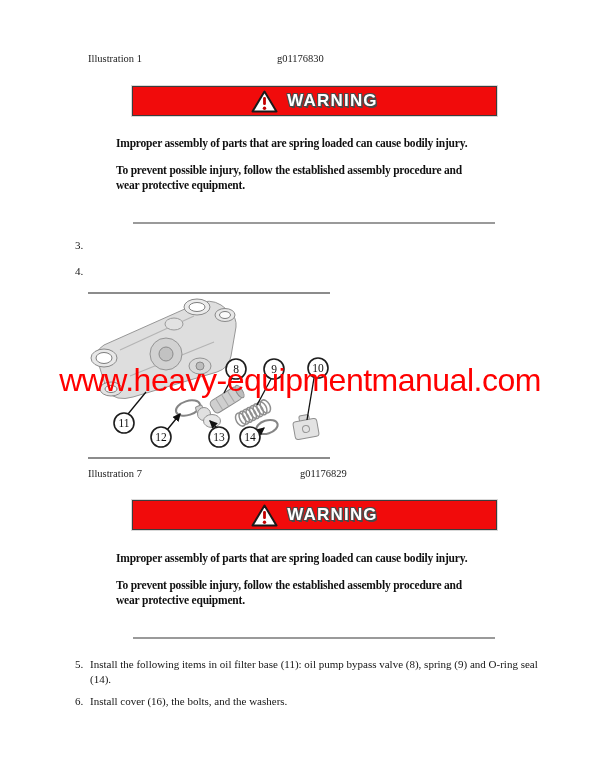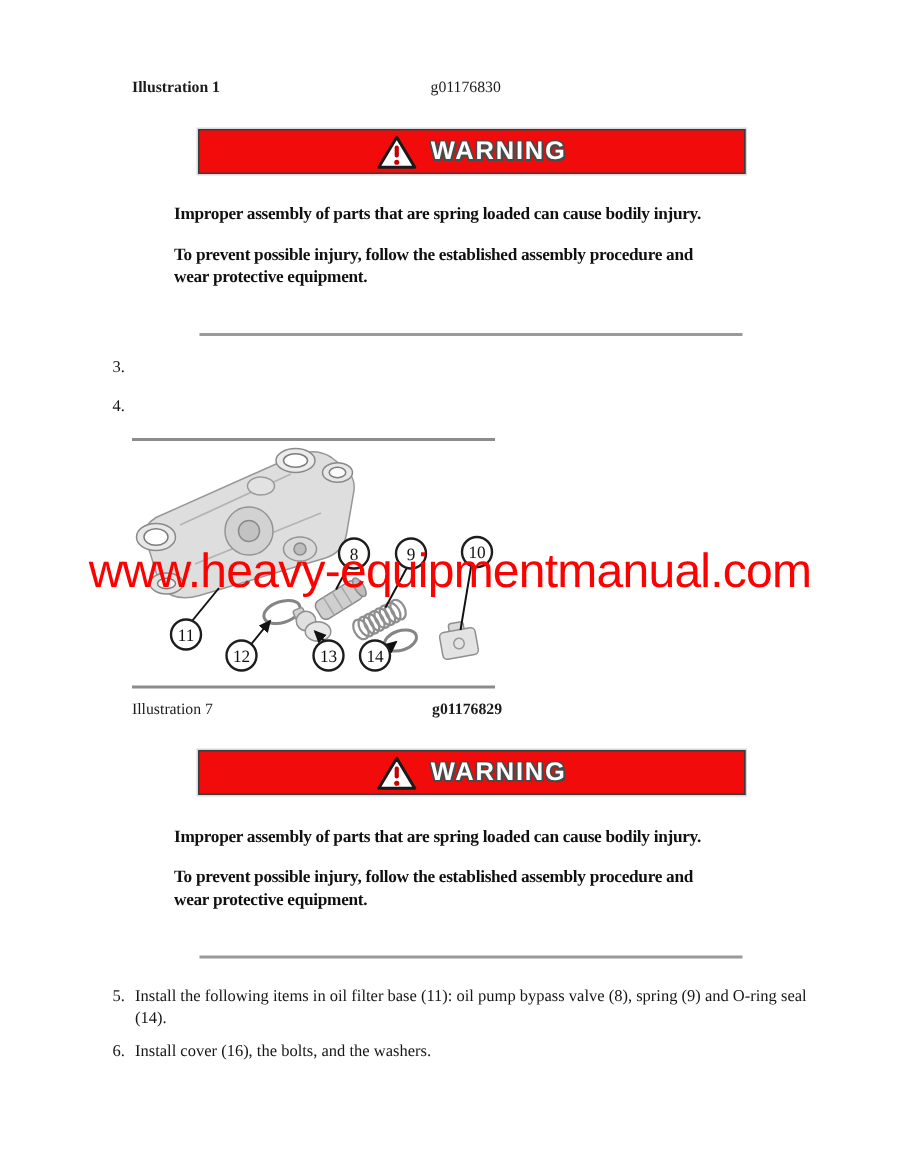--- a/index.html
+++ b/index.html
@@ -33,22 +33,22 @@
     color:#ff0000;white-space:nowrap;z-index:6;
   }
   svg.figure{position:absolute;left:78px;top:294px;z-index:1;}
   .co-num{font-family:"Liberation Serif",serif;font-size:11.5px;fill:#111;}
 </style>
 </head>
 <body>
 
 <div id="page">
 
-  <div class="caption" style="left:88px;top:53px;font-weight:bold;">Illustration 1</div>
-  <div class="caption" style="left:287px;top:53px;">g01176830</div>
+  <div class="caption" style="left:88px;top:53px;">Illustration 1</div>
+  <div class="caption" style="left:277px;top:53px;">g01176830</div>
 
   <div class="banner" style="top:86px;">
     <span style="display:inline-flex;">
       <svg width="27" height="23" viewBox="0 0 27 23">
         <polygon points="13.5,1.5 25.5,21.5 1.5,21.5" fill="#ffffff" stroke="#1a1a1a" stroke-width="2" stroke-linejoin="round"></polygon>
         <rect x="12.1" y="7" width="2.8" height="8" rx="1.3" fill="#c40000"></rect>
         <circle cx="13.5" cy="18.2" r="1.7" fill="#c40000"></circle>
       </svg>
     </span>
     <span class="banner-label">WARNING</span>
@@ -156,21 +156,21 @@
       <circle cx="141" cy="143" r="10" fill="#fff" stroke="#1d1d1d" stroke-width="1.6"></circle>
       <text class="co-num" x="141" y="147" text-anchor="middle">13</text>
       <circle cx="172" cy="143" r="10" fill="#fff" stroke="#1d1d1d" stroke-width="1.6"></circle>
       <text class="co-num" x="172" y="147" text-anchor="middle">14</text>
     </g>
   </svg>
 
   <div class="watermark">www.heavy-equipmentmanual.com</div>
 
   <div class="caption" style="left:88px;top:468px;">Illustration 7</div>
-  <div class="caption" style="left:288px;top:468px;font-weight:bold;">g01176829</div>
+  <div class="caption" style="left:300px;top:468px;">g01176829</div>
 
   <div class="banner" style="top:500px;">
     <span style="display:inline-flex;">
       <svg width="27" height="23" viewBox="0 0 27 23">
         <polygon points="13.5,1.5 25.5,21.5 1.5,21.5" fill="#ffffff" stroke="#1a1a1a" stroke-width="2" stroke-linejoin="round"></polygon>
         <rect x="12.1" y="7" width="2.8" height="8" rx="1.3" fill="#c40000"></rect>
         <circle cx="13.5" cy="18.2" r="1.7" fill="#c40000"></circle>
       </svg>
     </span>
     <span class="banner-label">WARNING</span>

